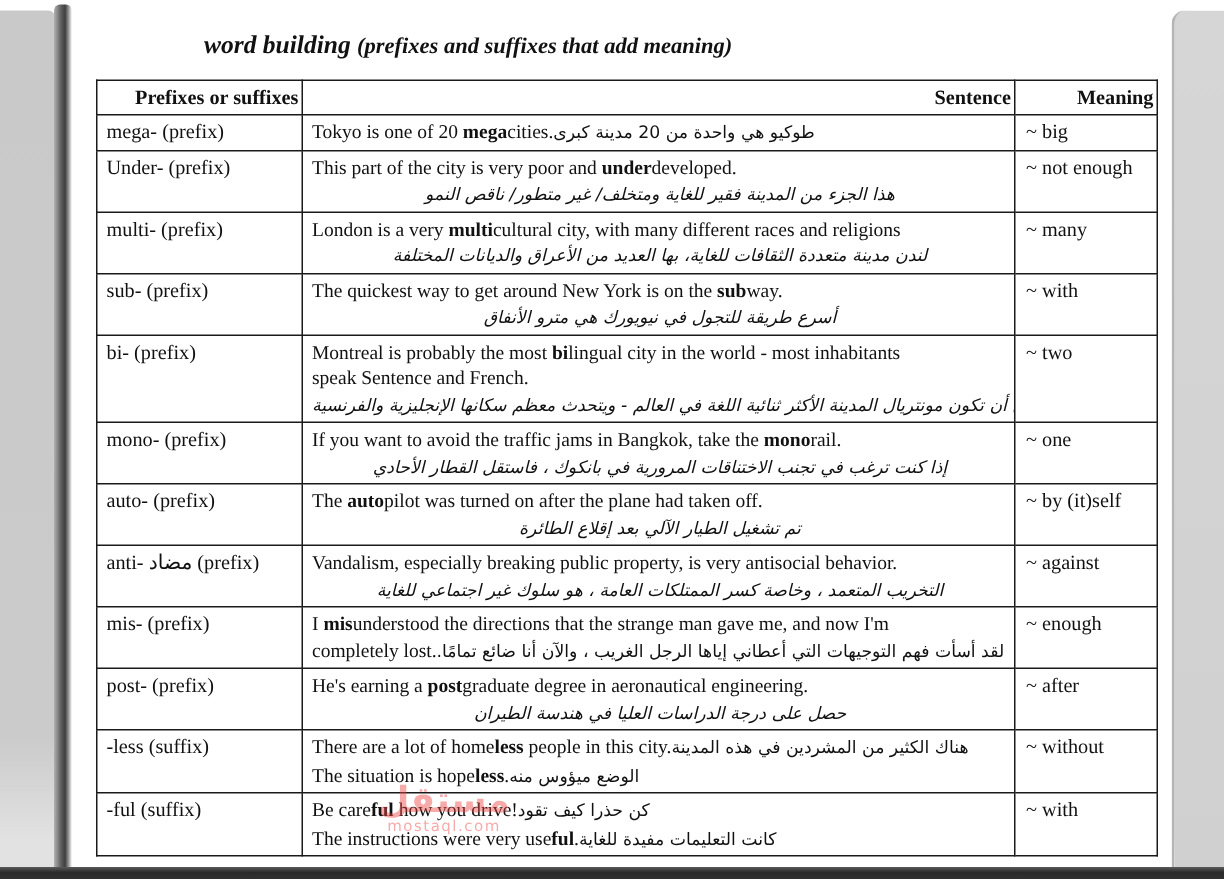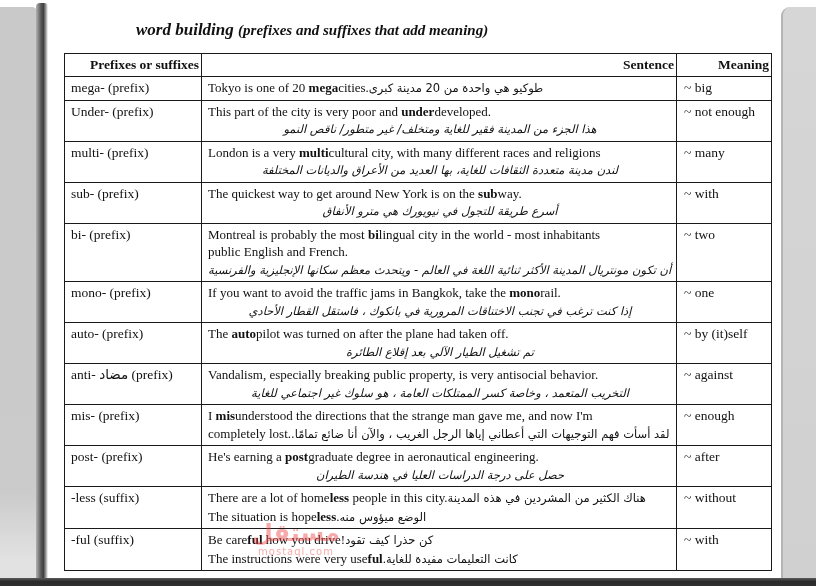--- a/index.html
+++ b/index.html
@@ -107,21 +107,21 @@
             <div class="line center"><span class="ar" dir="rtl">أسرع طريقة للتجول في نيويورك هي مترو الأنفاق</span></div>
           </td>
           <td class="c-meaning">
             <div class="line"><span>~ with</span></div>
           </td>
         </tr>
         <tr>
           <td class="c-prefix">bi- (prefix)</td>
           <td class="c-sentence">
             <div class="line"><span>Montreal is probably the most </span><span class="b">bi</span><span>lingual city in the world - most inhabitants</span></div>
-            <div class="line"><span>public English and French.</span></div>
+            <div class="line"><span>speak Sentence and French.</span></div>
             <div class="line center"><span class="ar" dir="rtl">من المحتمل أن تكون مونتريال المدينة الأكثر ثنائية اللغة في العالم - ويتحدث معظم سكانها الإنجليزية والفرنسية</span></div>
           </td>
           <td class="c-meaning">
             <div class="line"><span>~ two</span></div>
           </td>
         </tr>
         <tr>
           <td class="c-prefix">mono- (prefix)</td>
           <td class="c-sentence">
             <div class="line"><span>If you want to avoid the traffic jams in Bangkok, take the </span><span class="b">mono</span><span>rail.</span></div>

